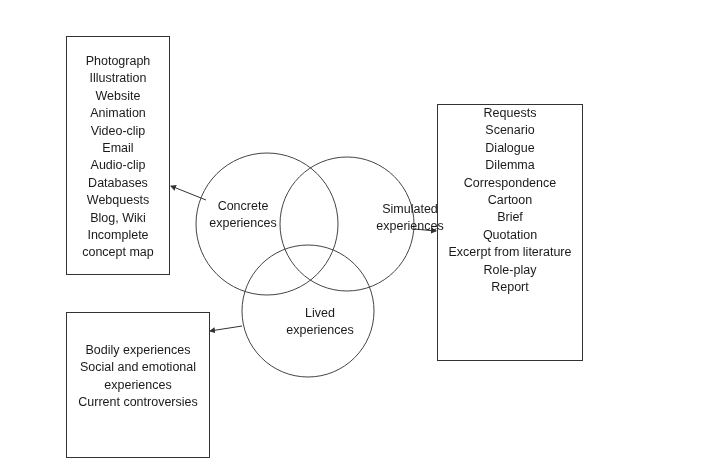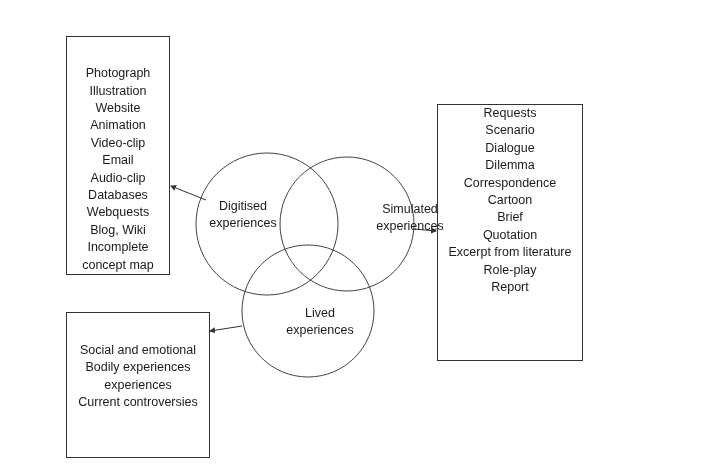--- a/index.html
+++ b/index.html
@@ -19,21 +19,21 @@
     </marker>
   </defs>
   <circle cx="267" cy="224" r="71" fill="none" stroke="#444" stroke-width="1"></circle>
   <circle cx="347" cy="224" r="67" fill="none" stroke="#444" stroke-width="1"></circle>
   <circle cx="308" cy="311" r="66" fill="none" stroke="#444" stroke-width="1"></circle>
   <line x1="206" y1="200" x2="171" y2="186" stroke="#333" stroke-width="1" marker-end="url(#ah)"></line>
   <line x1="414" y1="229" x2="436" y2="231" stroke="#333" stroke-width="1" marker-end="url(#ah)"></line>
   <line x1="242" y1="326" x2="210" y2="331" stroke="#333" stroke-width="1" marker-end="url(#ah)"></line>
 </svg>
 
-<div class="box" style="left:66px;top:36px;width:104px;height:239px;padding-top:16px;justify-content:flex-end;" id="box-digitised">
+<div class="box" style="left:66px;top:36px;width:104px;height:239px;padding-top:16px;" id="box-digitised">
     <div class="line">Photograph</div>
     <div class="line">Illustration</div>
     <div class="line">Website</div>
     <div class="line">Animation</div>
     <div class="line">Video-clip</div>
     <div class="line">Email</div>
     <div class="line">Audio-clip</div>
     <div class="line">Databases</div>
     <div class="line">Webquests</div>
     <div class="line">Blog, Wiki</div>
@@ -47,28 +47,28 @@
     <div class="line">Dilemma</div>
     <div class="line">Correspondence</div>
     <div class="line">Cartoon</div>
     <div class="line">Brief</div>
     <div class="line">Quotation</div>
     <div class="line">Excerpt from literature</div>
     <div class="line">Role-play</div>
     <div class="line">Report</div>
   </div>
 <div class="box" style="left:66px;top:312px;width:144px;height:146px;padding-top:29px;" id="box-lived">
+    <div class="line">Bodily experiences</div>
     <div class="line">Social and emotional</div>
-    <div class="line">Bodily experiences</div>
     <div class="line">experiences</div>
     <div class="line">Current controversies</div>
   </div>
 
 <div class="lbl" style="left:243px;top:215px;">
-  <div>Digitised</div>
+  <div>Concrete</div>
   <div>experiences</div>
 </div>
 <div class="lbl" style="left:372px;top:218px;margin-left:38px;">
   <div>Simulated</div>
   <div>experiences</div>
 </div>
 <div class="lbl" style="left:308px;top:322px;margin-left:12px;">
   <div>Lived</div>
   <div>experiences</div>
 </div>

